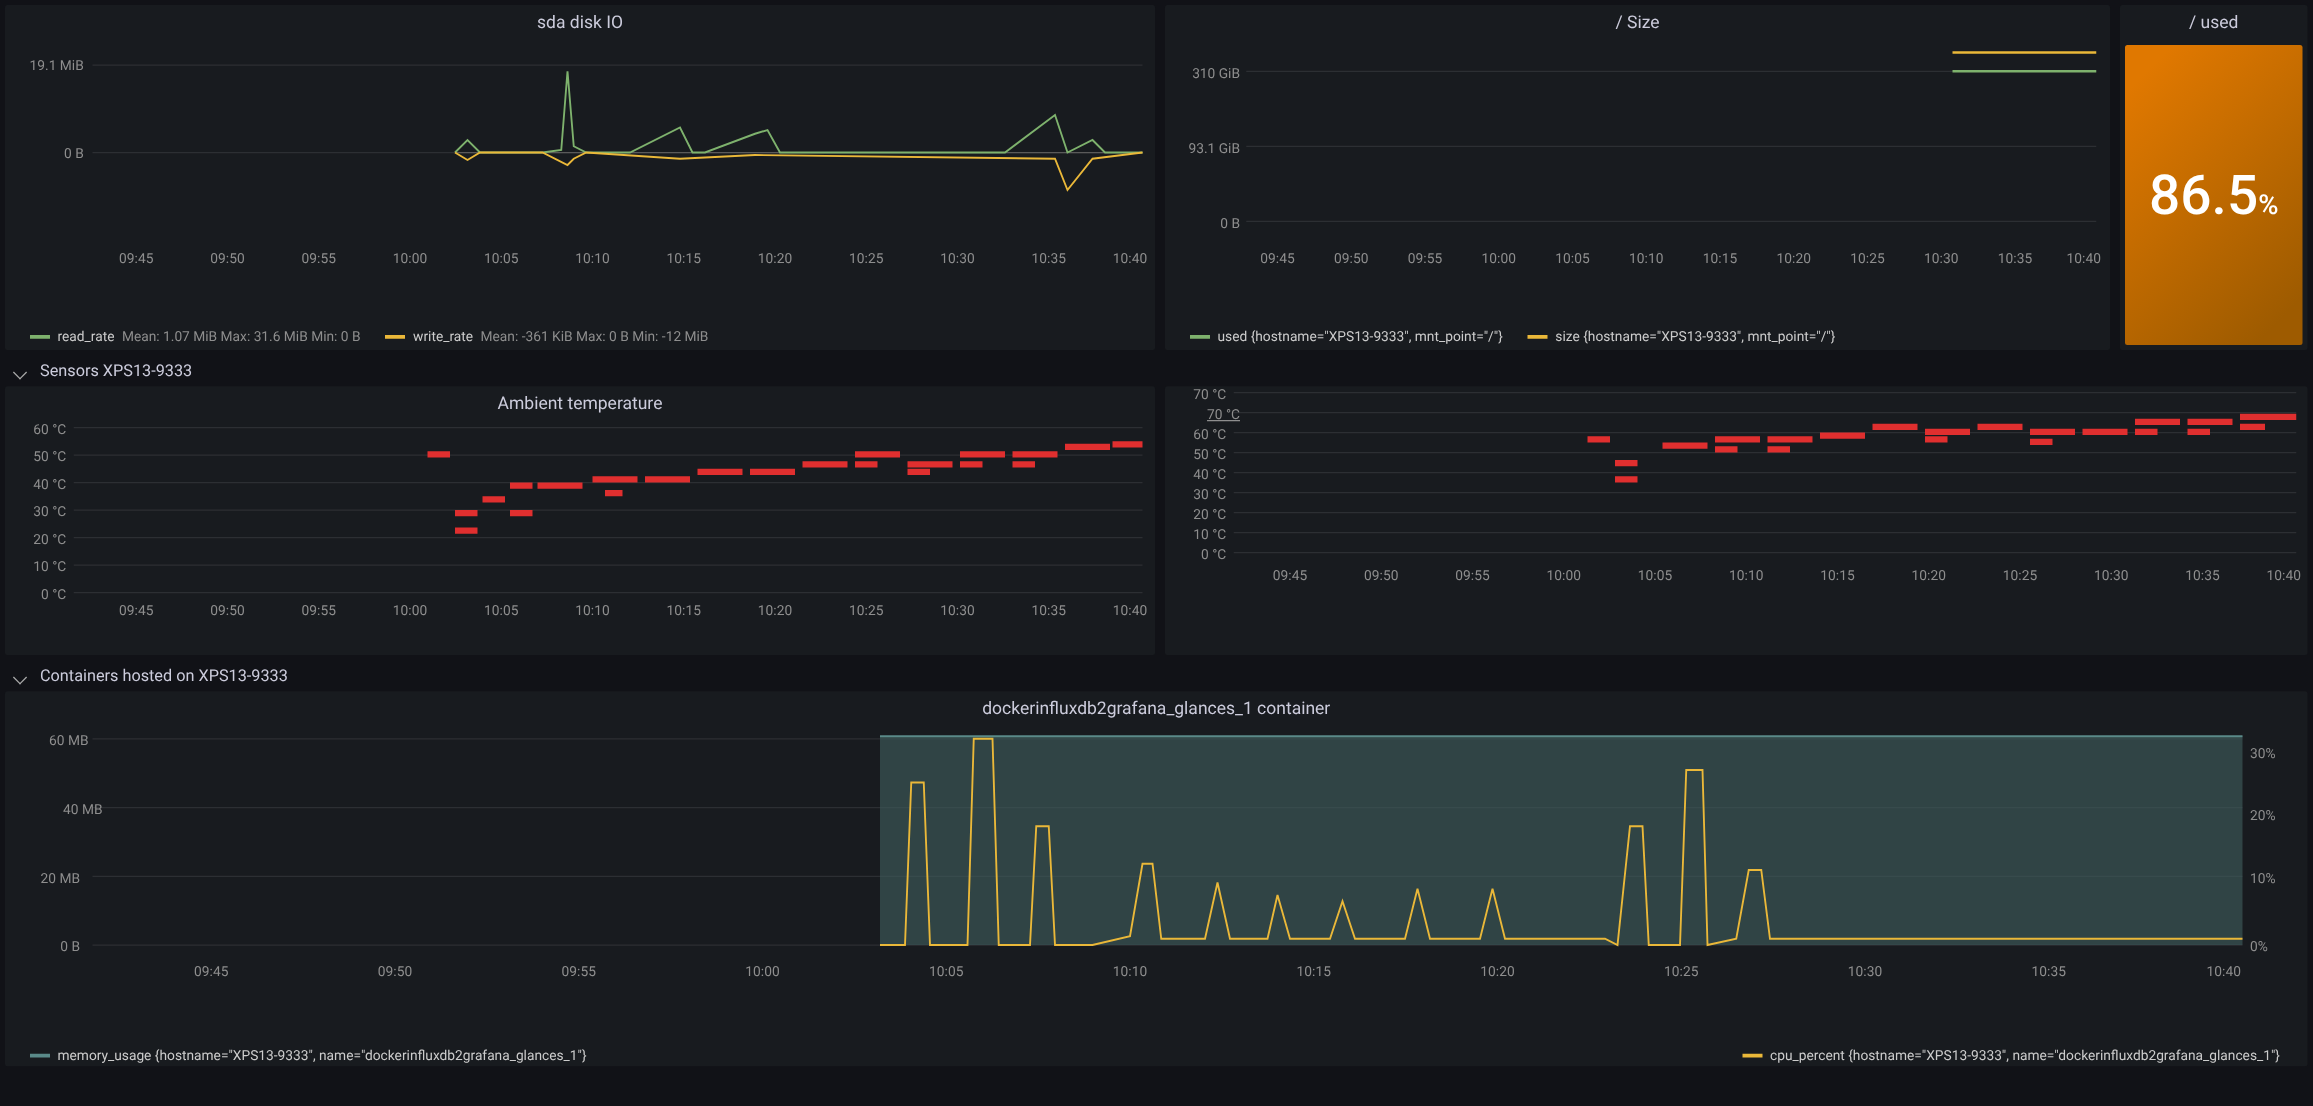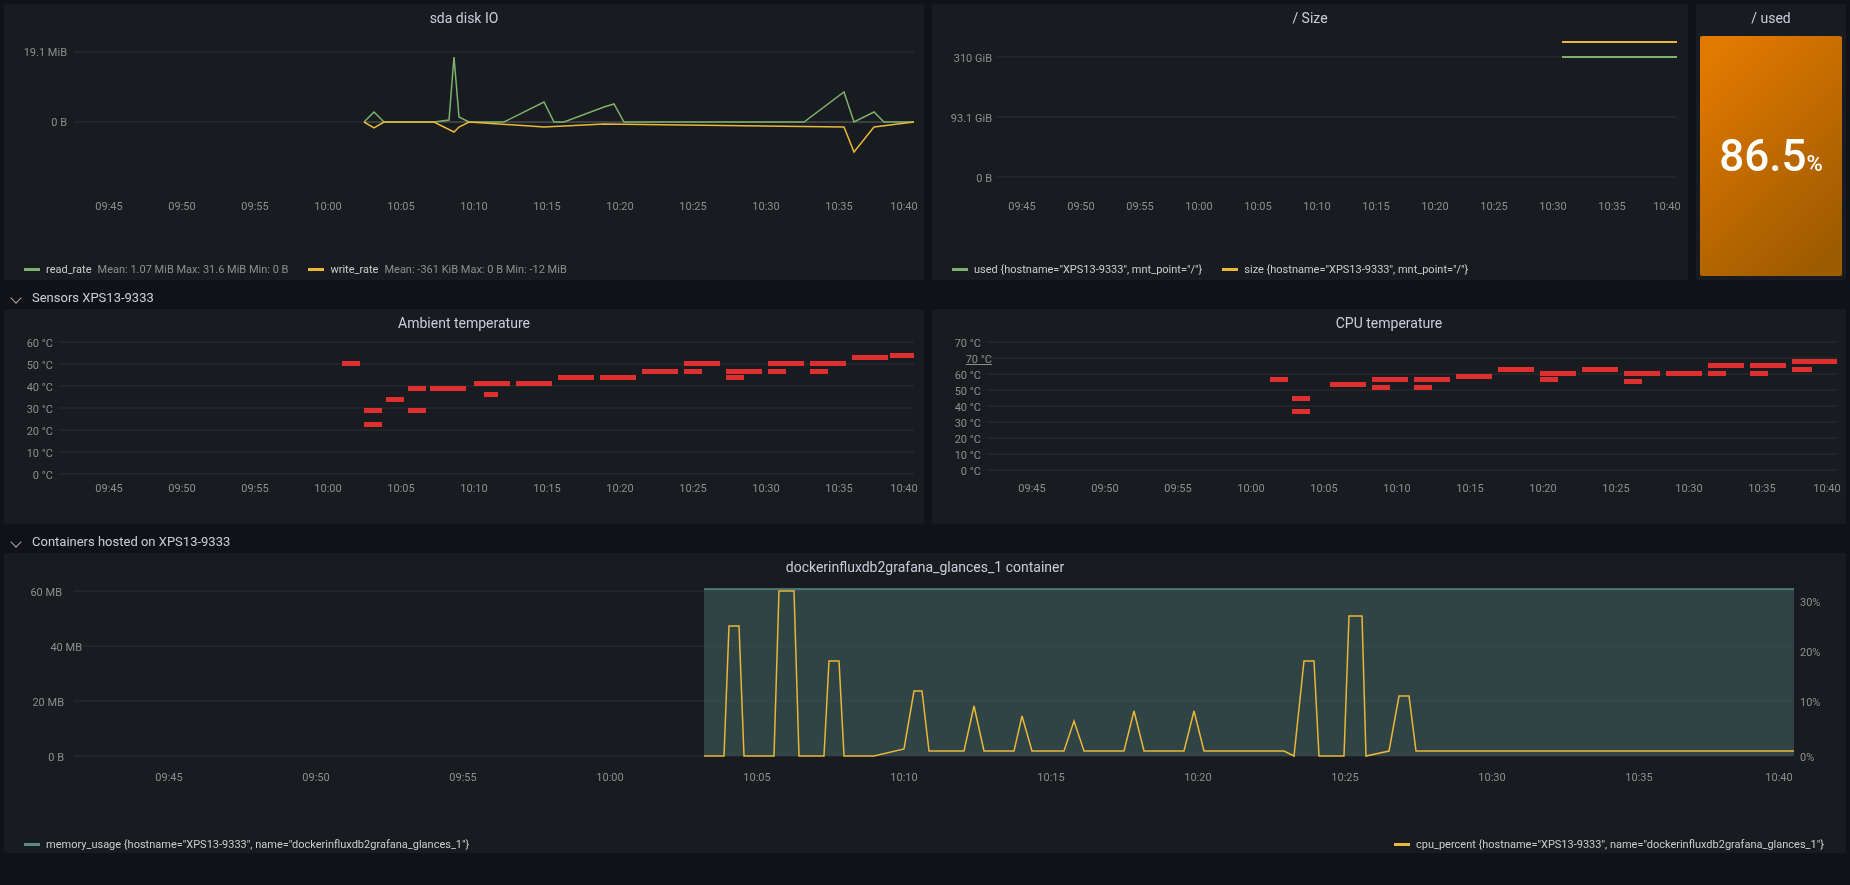--- a/index.html
+++ b/index.html
@@ -248,21 +248,20 @@
         <div class="x-axis-label" style="top:145px; left:543px;">10:15</div>
         <div class="x-axis-label" style="top:145px; left:616px;">10:20</div>
         <div class="x-axis-label" style="top:145px; left:689px;">10:25</div>
         <div class="x-axis-label" style="top:145px; left:762px;">10:30</div>
         <div class="x-axis-label" style="top:145px; left:835px;">10:35</div>
         <div class="x-axis-label" style="top:145px; left:900px;">10:40</div>
       </div>
     </div>
 
     <div class="panel" style="width:914px;">
-      <div class="panel-title">CPU temperature</div>
       <div class="panel-body">
         <svg class="chart-svg" width="914" height="155">
           <g stroke="#2c2f33">
             <line x1="55" y1="5" x2="905" y2="5"></line>
               <line x1="55" y1="21" x2="905" y2="21"></line>
             <line x1="55" y1="37" x2="905" y2="37"></line>
               <line x1="55" y1="53" x2="905" y2="53"></line>
             <line x1="55" y1="69" x2="905" y2="69"></line>
               <line x1="55" y1="85" x2="905" y2="85"></line>
             <line x1="55" y1="101" x2="905" y2="101"></line>
@@ -334,21 +333,21 @@
             <line x1="70" y1="65" x2="1790" y2="65"></line>
             <line x1="70" y1="120" x2="1790" y2="120"></line>
             <line x1="70" y1="175" x2="1790" y2="175"></line>
           </g>
 
           <path fill="#3d5a5a" opacity="0.65" d="M 700 8 L 1790 8 L 1790 175 L 700 175 Z"></path>
           <line x1="700" y1="8" x2="1790" y2="8" stroke="#5a8a89" stroke-width="1.5"></line>
 
           <polyline fill="none" stroke="#EAB839" stroke-width="1.5" points="700,175 720,175 725,45 735,45 740,175 770,175 775,10 790,10 795,175 820,175 825,80 835,80 840,175 870,175 900,168 910,110 918,110 925,170 960,170 970,125 980,170 1010,170 1018,135 1028,170 1060,170 1070,140 1080,170 1120,170 1130,130 1140,170 1180,170 1190,130 1200,170 1280,170 1290,175 1300,80 1310,80 1315,175 1340,175 1345,35 1358,35 1362,175 1385,170 1395,115 1405,115 1412,170 1790,170"></polyline>
         </svg>
-        <div class="y-axis-label" style="top:5px; left:8px; width:50px;">60 MB</div>
+        <div class="y-axis-label" style="top:5px; left:26px; width:50px;text-align:center;">60 MB</div>
         <div class="y-axis-label" style="top:60px; left:28px; width:50px;">40 MB</div>
         <div class="y-axis-label" style="top:115px; left:10px; width:50px;">20 MB</div>
         <div class="y-axis-label" style="top:170px; left:10px; width:50px;">0 B</div>
         <div class="y-axis-label" style="top:15px; right:6px; width:40px; text-align:left;">30%</div>
         <div class="y-axis-label" style="top:65px; right:6px; width:40px; text-align:left;">20%</div>
         <div class="y-axis-label" style="top:115px; right:6px; width:40px; text-align:left;">10%</div>
         <div class="y-axis-label" style="top:170px; right:6px; width:40px; text-align:left;">0%</div>
 
         <div class="x-axis-label" style="top:190px; left:165px;">09:45</div>
         <div class="x-axis-label" style="top:190px; left:312px;">09:50</div>

